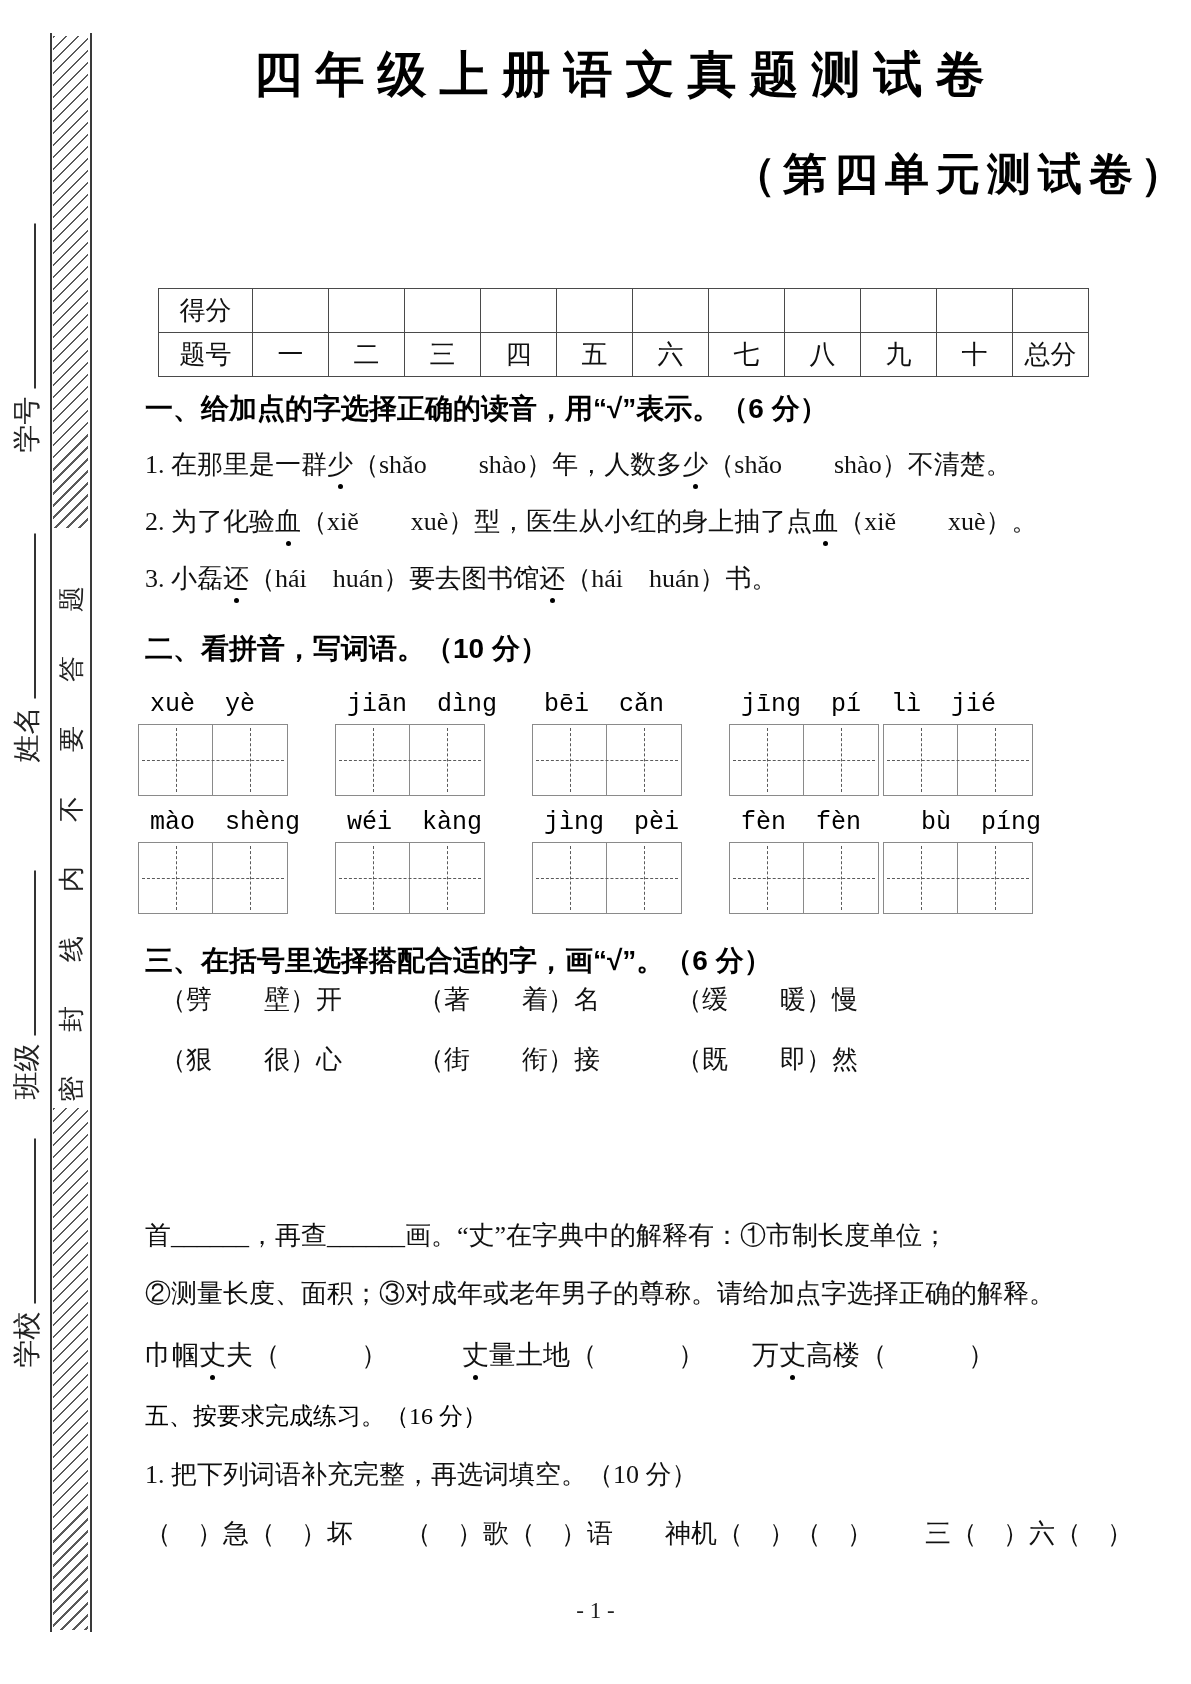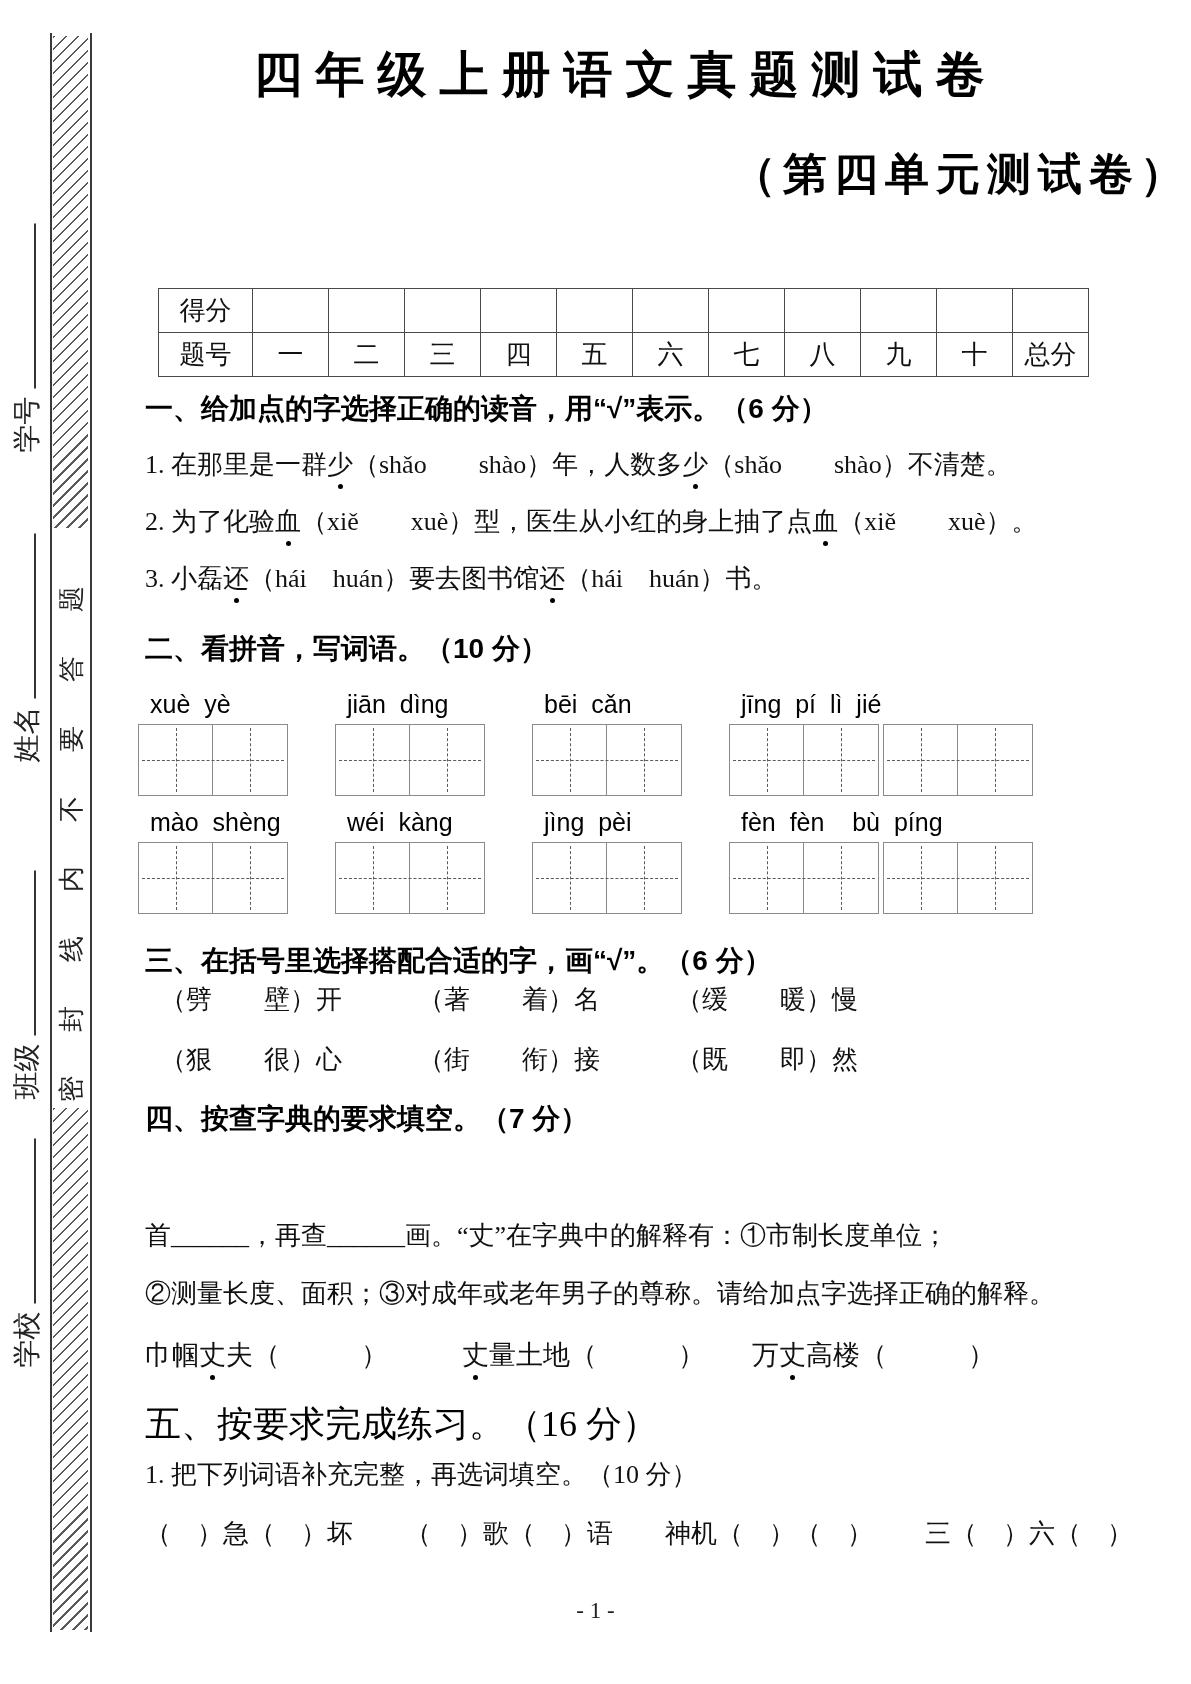--- a/index.html
+++ b/index.html
@@ -34,31 +34,31 @@
   
   .score-table { position:absolute; top:288px; left:158px; border-collapse:collapse; table-layout:fixed; }
   .score-table th, .score-table td { border:1px solid #4a4a4a; height:44px; padding:0;
       text-align:center; vertical-align:middle; font-weight:normal; font-size:26px; }
   .score-table col { width:76px; }
   .score-table col.c0 { width:94px; }
 
   
   .h { position:absolute; left:145px; font-family:"Liberation Sans","DejaVu Sans",sans-serif;
        font-weight:bold; font-size:28px; white-space:nowrap; color:#000; }
-  .h.plain { font-family:"Liberation Serif","DejaVu Serif",serif; font-weight:normal; font-size:36px; }
+  .h.plain { font-family:"Liberation Serif","DejaVu Serif",serif; font-weight:normal; font-size:24px; }
   .line { position:absolute; left:145px; font-size:26px; white-space:nowrap; color:#111; }
 
   
   .dc { position:relative; display:inline-block; }
   .dc::after { content:""; position:absolute; left:50%; bottom:-7px; margin-left:-2.5px;
                width:5px; height:5px; border-radius:50%; background:#000; }
 
   
   .pyrow { position:absolute; left:138px; display:flex; gap:47px;
-           font-family:Liberation Sans, sans-serif; font-size:25px; color:#000; }
+           font-family:Liberation Mono, monospace; font-size:25px; color:#000; }
   .pyrow span { display:inline-block; white-space:pre; padding-left:12px; }
   .py2 { width:150px; } .py4 { width:304px; }
   .gridrow { position:absolute; left:138px; display:flex; gap:47px; }
   .wgroup { display:flex; gap:4px; }
   .wgrid { display:flex; border:1px solid #8a8a8a; position:relative; background:#fff; }
   .wgrid::before { content:""; position:absolute; left:3px; right:3px; top:50%;
                    border-top:1.5px dashed #5a5a5a; z-index:1; }
   .wcell { width:74px; height:70px; border-right:1px solid #8a8a8a; position:relative; }
   .wcell:last-child { border-right:none; }
   .wcell::after { content:""; position:absolute; left:50%; top:3px; bottom:3px;
@@ -228,21 +228,20 @@
     <span>（劈　　壁）开</span>
     <span>（著　　着）名</span>
     <span>（缓　　暖）慢</span>
   </div>
   <div class="s3row" style="top:1042px">
     <span>（狠　　很）心</span>
     <span>（街　　衔）接</span>
     <span>（既　　即）然</span>
   </div>
 
-  <div class="h" style="top:1100px">四、按查字典的要求填空。（7 分）</div>
   <div class="line" style="top:1218px">首______，再查______画。“丈”在字典中的解释有：①市制长度单位；</div>
   <div class="line" style="top:1276px">②测量长度、面积；③对成年或老年男子的尊称。请给加点字选择正确的解释。</div>
   <div class="phrase" style="top:1337px;left:145px"><span>巾帼</span><span class="dc">丈</span><span>夫（　　　）</span></div>
   <div class="phrase" style="top:1337px;left:462px"><span></span><span class="dc">丈</span><span>量土地（　　　）</span></div>
   <div class="phrase" style="top:1337px;left:752px"><span>万</span><span class="dc">丈</span><span>高楼（　　　）</span></div>
 
   <div class="h plain" style="top:1400px">五、按要求完成练习。（16 分）</div>
   <div class="line" style="top:1457px">1. 把下列词语补充完整，再选词填空。（10 分）</div>
   <div class="line" style="top:1516px">（　）急（　）坏　　（　）歌（　）语　　神机（　）（　）　　三（　）六（　）</div>
 

